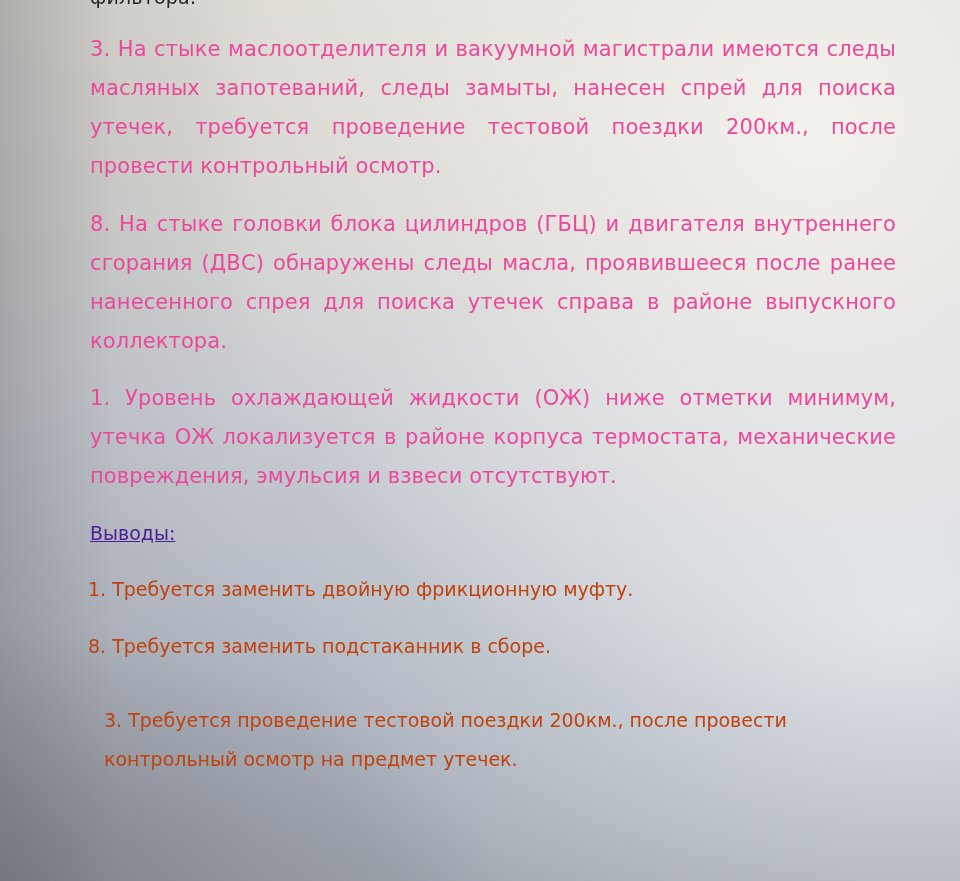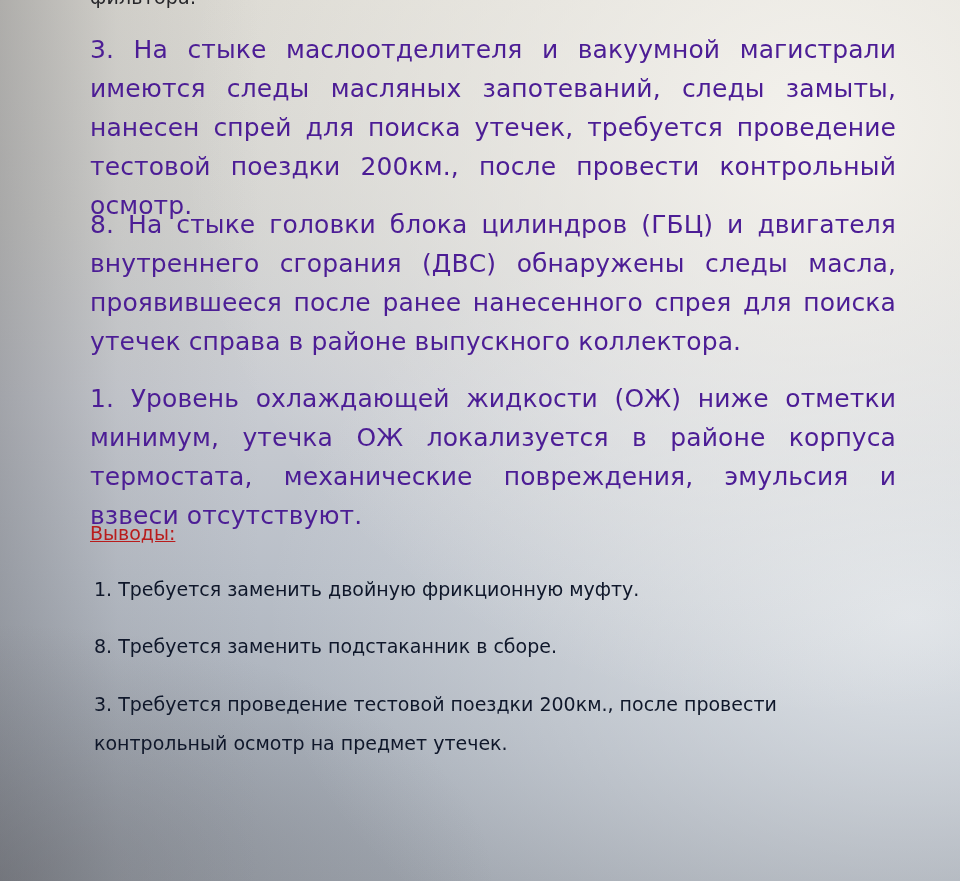--- a/index.html
+++ b/index.html
@@ -42,45 +42,45 @@
     left: 90px;
     top: -14px;
     font-size: 19px;
     color: #26262a;
     letter-spacing: 0.2px;
   }
   .para {
     position: absolute;
     left: 90px;
     width: 806px;
-    font-size: 25px;
+    font-size: 21px;
     line-height: 39px;
     text-align: justify;
-    color: #4c1d95;
+    color: #ec4899;
     letter-spacing: 0.1px;
   }
   .para.p3 { top: 30px; }
   .para.p4 { top: 205px; }
   .para.p5 { top: 379px; }
   .conclusions-heading {
     position: absolute;
     left: 90px;
     top: 518px;
     font-size: 19px;
     line-height: 30px;
     text-decoration: underline;
-    color: #b91c1c;
+    color: #4c1d95;
   }
   .concl {
     position: absolute;
-    left: 94px;
+    left: 88px;
     width: 700px;
     font-size: 19px;
     line-height: 39px;
-    color: #0f172a;
+    color: #c2410c;
   }
   .concl.c1 { top: 570px; }
   .concl.c2 { top: 627px; }
   .concl.c3 { top: 685px; }
 </style>
 </head>
 <body>
 
 <div class="shade-left"></div>
 <div class="shade-bottom-left"></div>
@@ -89,14 +89,14 @@
   <div class="cut-line">фильтора.</div>
 
   <p class="para p3" style="margin:0">3. На стыке маслоотделителя и вакуумной магистрали имеются следы масляных запотеваний, следы замыты, нанесен спрей для поиска утечек, требуется проведение тестовой поездки 200км., после провести контрольный осмотр.</p>
   <p class="para p4" style="margin:0">8. На стыке головки блока цилиндров (ГБЦ) и двигателя внутреннего сгорания (ДВС) обнаружены следы масла, проявившееся после ранее нанесенного спрея для поиска утечек справа в районе выпускного коллектора.</p>
   <p class="para p5" style="margin:0">1. Уровень охлаждающей жидкости (ОЖ) ниже отметки минимум, утечка ОЖ локализуется в районе корпуса термостата, механические повреждения, эмульсия и взвеси отсутствуют.</p>
 
   <div class="conclusions-heading">Выводы:</div>
 
   <p class="concl c1" style="margin:0">1. Требуется заменить двойную фрикционную муфту.</p>
   <p class="concl c2" style="margin:0">8. Требуется заменить подстаканник в сборе.</p>
-  <p class="concl c3" style="margin:0">3. Требуется проведение тестовой поездки 200км., после провести контрольный осмотр на предмет утечек.</p>
+  <p class="concl c3" style="margin:16px">3. Требуется проведение тестовой поездки 200км., после провести контрольный осмотр на предмет утечек.</p>
 </div>
 
 </body></html>

